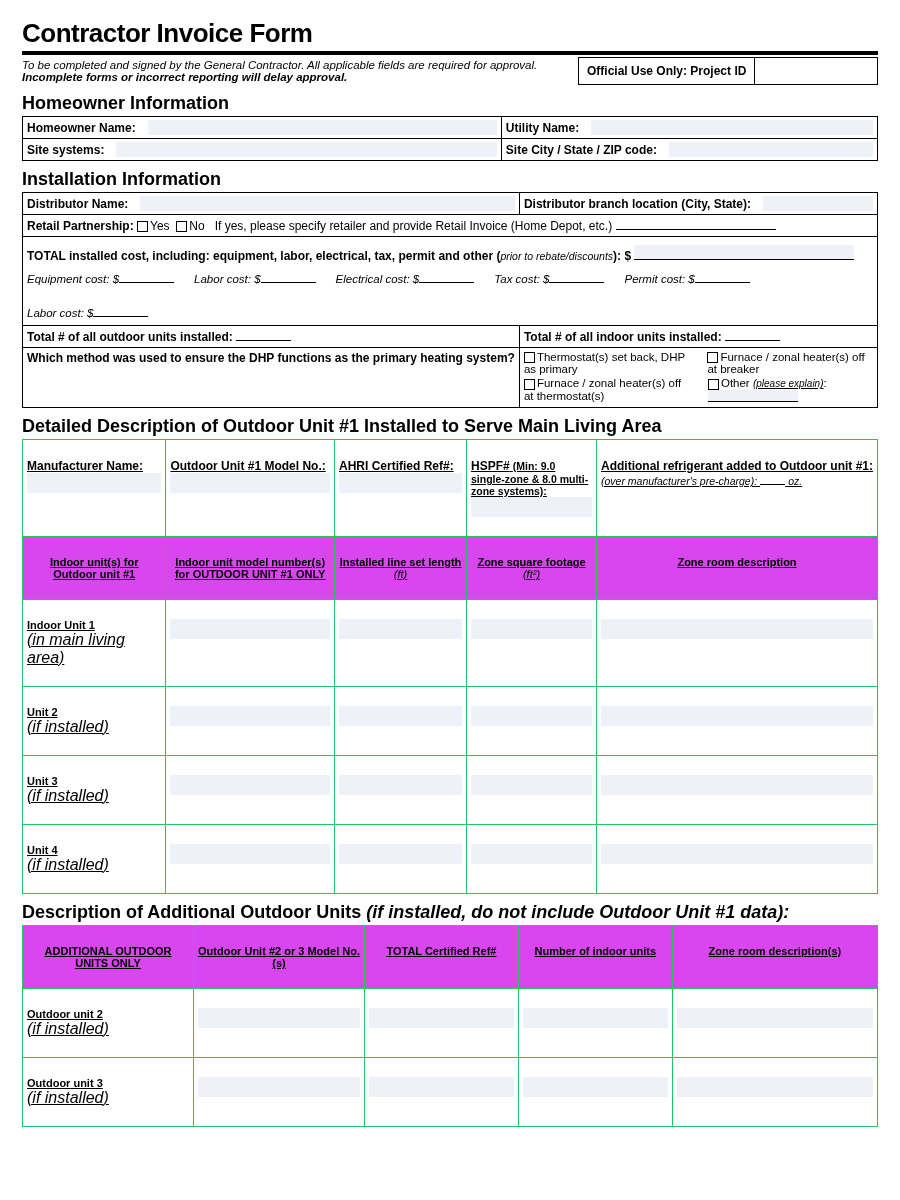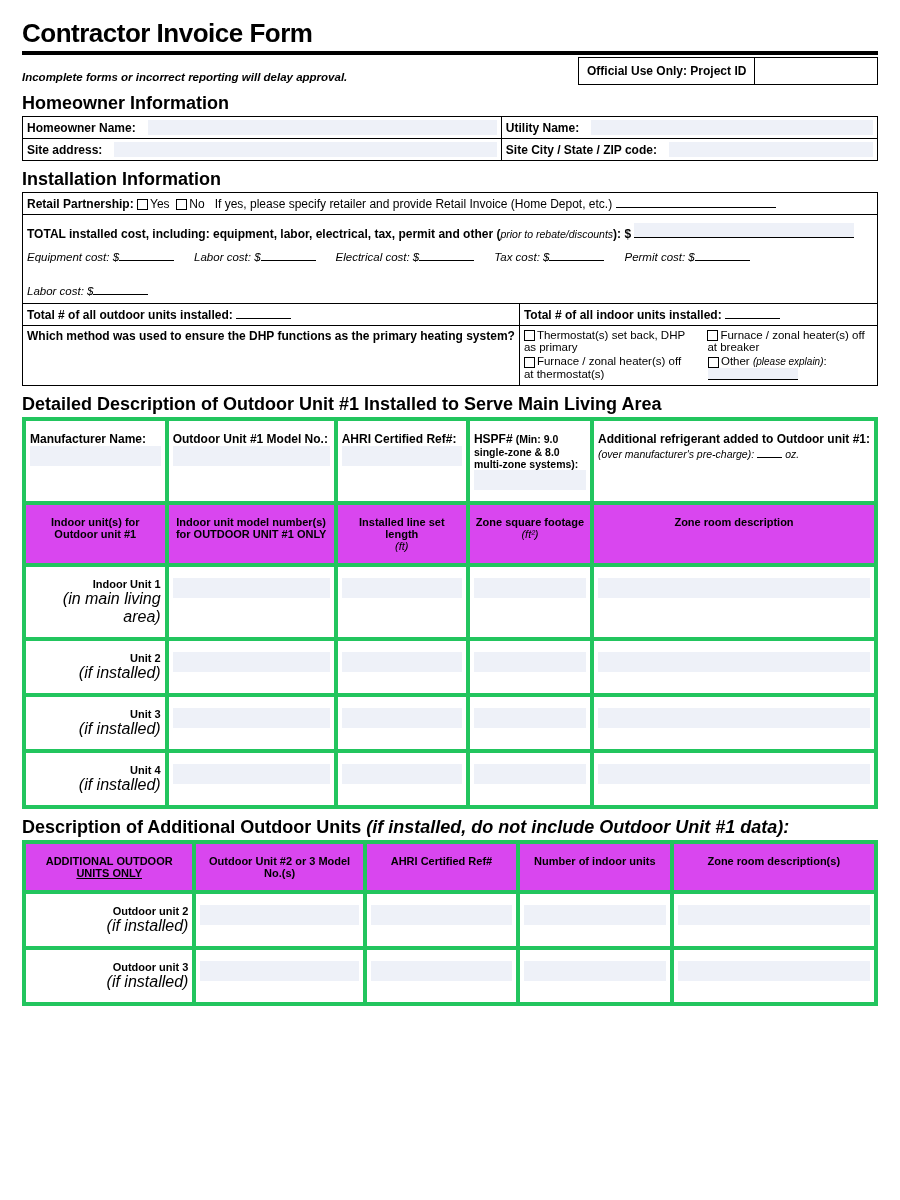--- a/index.html
+++ b/index.html
@@ -20,38 +20,38 @@
   .inp{display:inline-block;background:#eef1f8;height:15px;vertical-align:middle;}
   .inprow{display:flex;align-items:center;gap:12px;}
   .inprow .inp{flex:1;}
   .cb{display:inline-block;width:11px;height:11px;border:1.3px solid #000;vertical-align:middle;margin:0 2px 0 0;}
   .small{font-size:10.5px;}
   .ital{font-style:italic;}
   .underline{border-bottom:1px solid #000;display:inline-block;height:12px;}
   .costs{display:flex;flex-wrap:wrap;gap:20px;font-style:italic;font-size:11.5px;margin-top:8px;}
   .costs span{white-space:nowrap;}
   table.unit{border-collapse:collapse;width:100%;border:1.5px solid #000;}
-  table.unit th, table.unit td{border:4px solid #22c55e;padding:11px 4px;font-size:11px;vertical-align:top;}
+  table.unit th, table.unit td{border:1px solid #22c55e;padding:19px 4px;font-size:11px;vertical-align:top;text-decoration:underline;}
   table.unit th{background:#d946ef;text-align:center;font-weight:bold;}
-  table.unit td.lh{text-align:right;font-weight:bold;}
+  table.unit td.lh{text-align:left;font-weight:bold;}
   table.unit td.lh .sub{font-style:italic;font-weight:normal;font-size:16px;}
   .fillcell{background:#eef1f8;height:20px;}
   .hdr2{font-size:11px;}
   .method td{font-size:11.5px;}
-  .suffix{font-style:italic;font-size:10px;}
+  .suffix{font-style:italic;font-size:10px;text-decoration:underline;}
 </style>
 </head>
 <body>
 
 <div class="title">Contractor Invoice Form</div>
 <div class="thickbar"></div>
 
 <div class="toprow">
   <div class="note">
-    <br>
+    <span>To be completed and signed by the General Contractor.  All applicable fields are required for approval.</span><br>
     <span class="bold">Incomplete forms or incorrect reporting will delay approval.</span>
   </div>
   <div class="pidbox">
     <div class="pidlab">Official Use Only: Project ID</div>
     <div class="pidval"></div>
   </div>
 </div>
 
 <h2 class="sec">Homeowner Information</h2>
 <table class="grid">
@@ -66,37 +66,51 @@
     <td>
           <div class="inprow">
             <span class="lab">Utility Name:</span>
             <span class="inp"></span>
           </div>
         </td>
   </tr>
   <tr>
     <td>
           <div class="inprow">
-            <span class="lab">Site address:</span>
+            <span class="lab">Site systems:</span>
             <span class="inp"></span>
           </div>
         </td>
     <td>
           <div class="inprow">
             <span class="lab">Site City / State / ZIP code:</span>
             <span class="inp"></span>
           </div>
         </td>
   </tr>
 </tbody>
   </table>
 
 <h2 class="sec">Installation Information</h2>
 <table class="grid">
   <tbody>
+  <tr>
+    <td colspan="3">
+          <div class="inprow">
+            <span class="lab">Distributor Name:</span>
+            <span class="inp"></span>
+          </div>
+        </td>
+    <td colspan="3">
+          <div class="inprow">
+            <span class="lab">Distributor branch location (City, State):</span>
+            <span class="inp"></span>
+          </div>
+        </td>
+  </tr>
   <tr>
     <td colspan="6">
       <span class="lab">Retail Partnership:</span>
       <span class="cb"></span><span>Yes</span>
       &nbsp;<span class="cb"></span><span>No</span>
       &nbsp;&nbsp;<span>If yes, please specify retailer and provide Retail Invoice (Home Depot, etc.)</span>
       <span class="underline" style="width:160px"></span>
     </td>
   </tr>
   <tr>
@@ -212,21 +226,21 @@
       </tr>
 </tbody>
   </table>
 
 <h2 class="sec"><span>Description of Additional Outdoor Units</span> <span class="it">(if installed, do not include Outdoor Unit #1 data):</span></h2>
 <table class="unit">
   <tbody>
       <tr>
     <th style="width:20%"><span>ADDITIONAL OUTDOOR</span><br><span style="text-decoration:underline">UNITS ONLY</span></th>
     <th style="width:20%">Outdoor Unit #2 or 3 Model No.(s)</th>
-    <th style="width:18%">AHRI Certified Ref#</th>
+    <th style="width:18%">TOTAL Certified Ref#</th>
     <th style="width:18%">Number of indoor units</th>
     <th>Zone room description(s)</th>
   </tr>
   <tr>
         <td class="lh"><span>Outdoor unit 2</span><br><span class="sub">(if installed)</span></td>
         <td>
           <div class="fillcell"></div>
         </td>
         <td>
           <div class="fillcell"></div>

